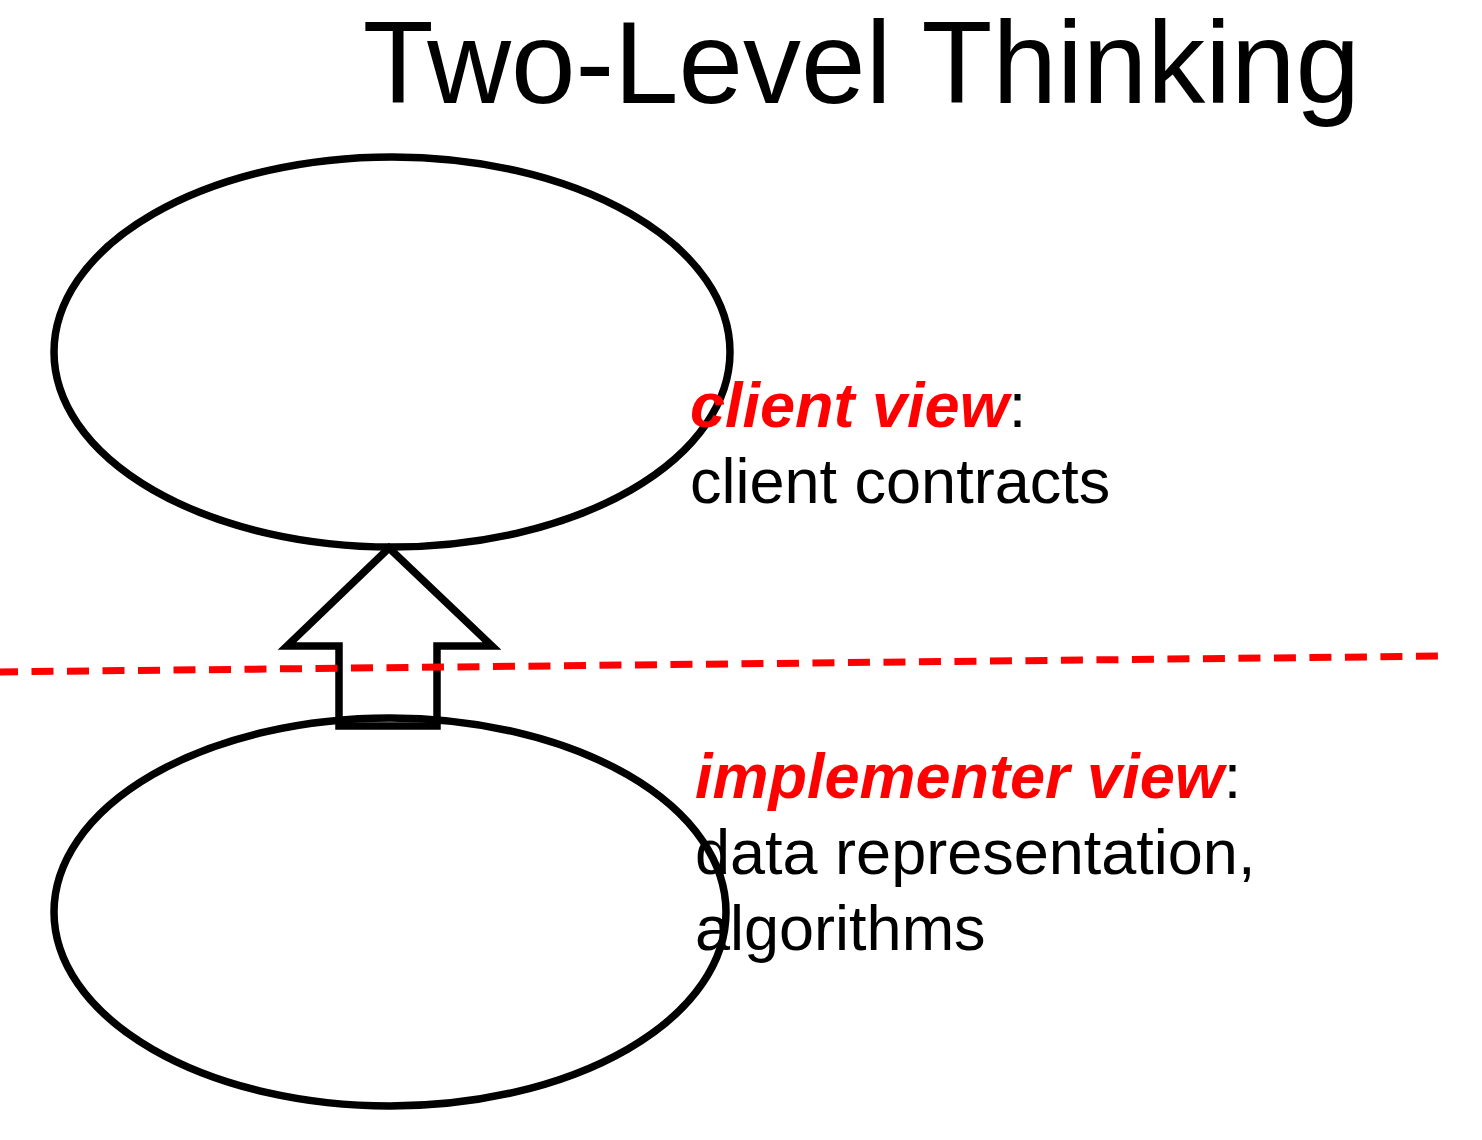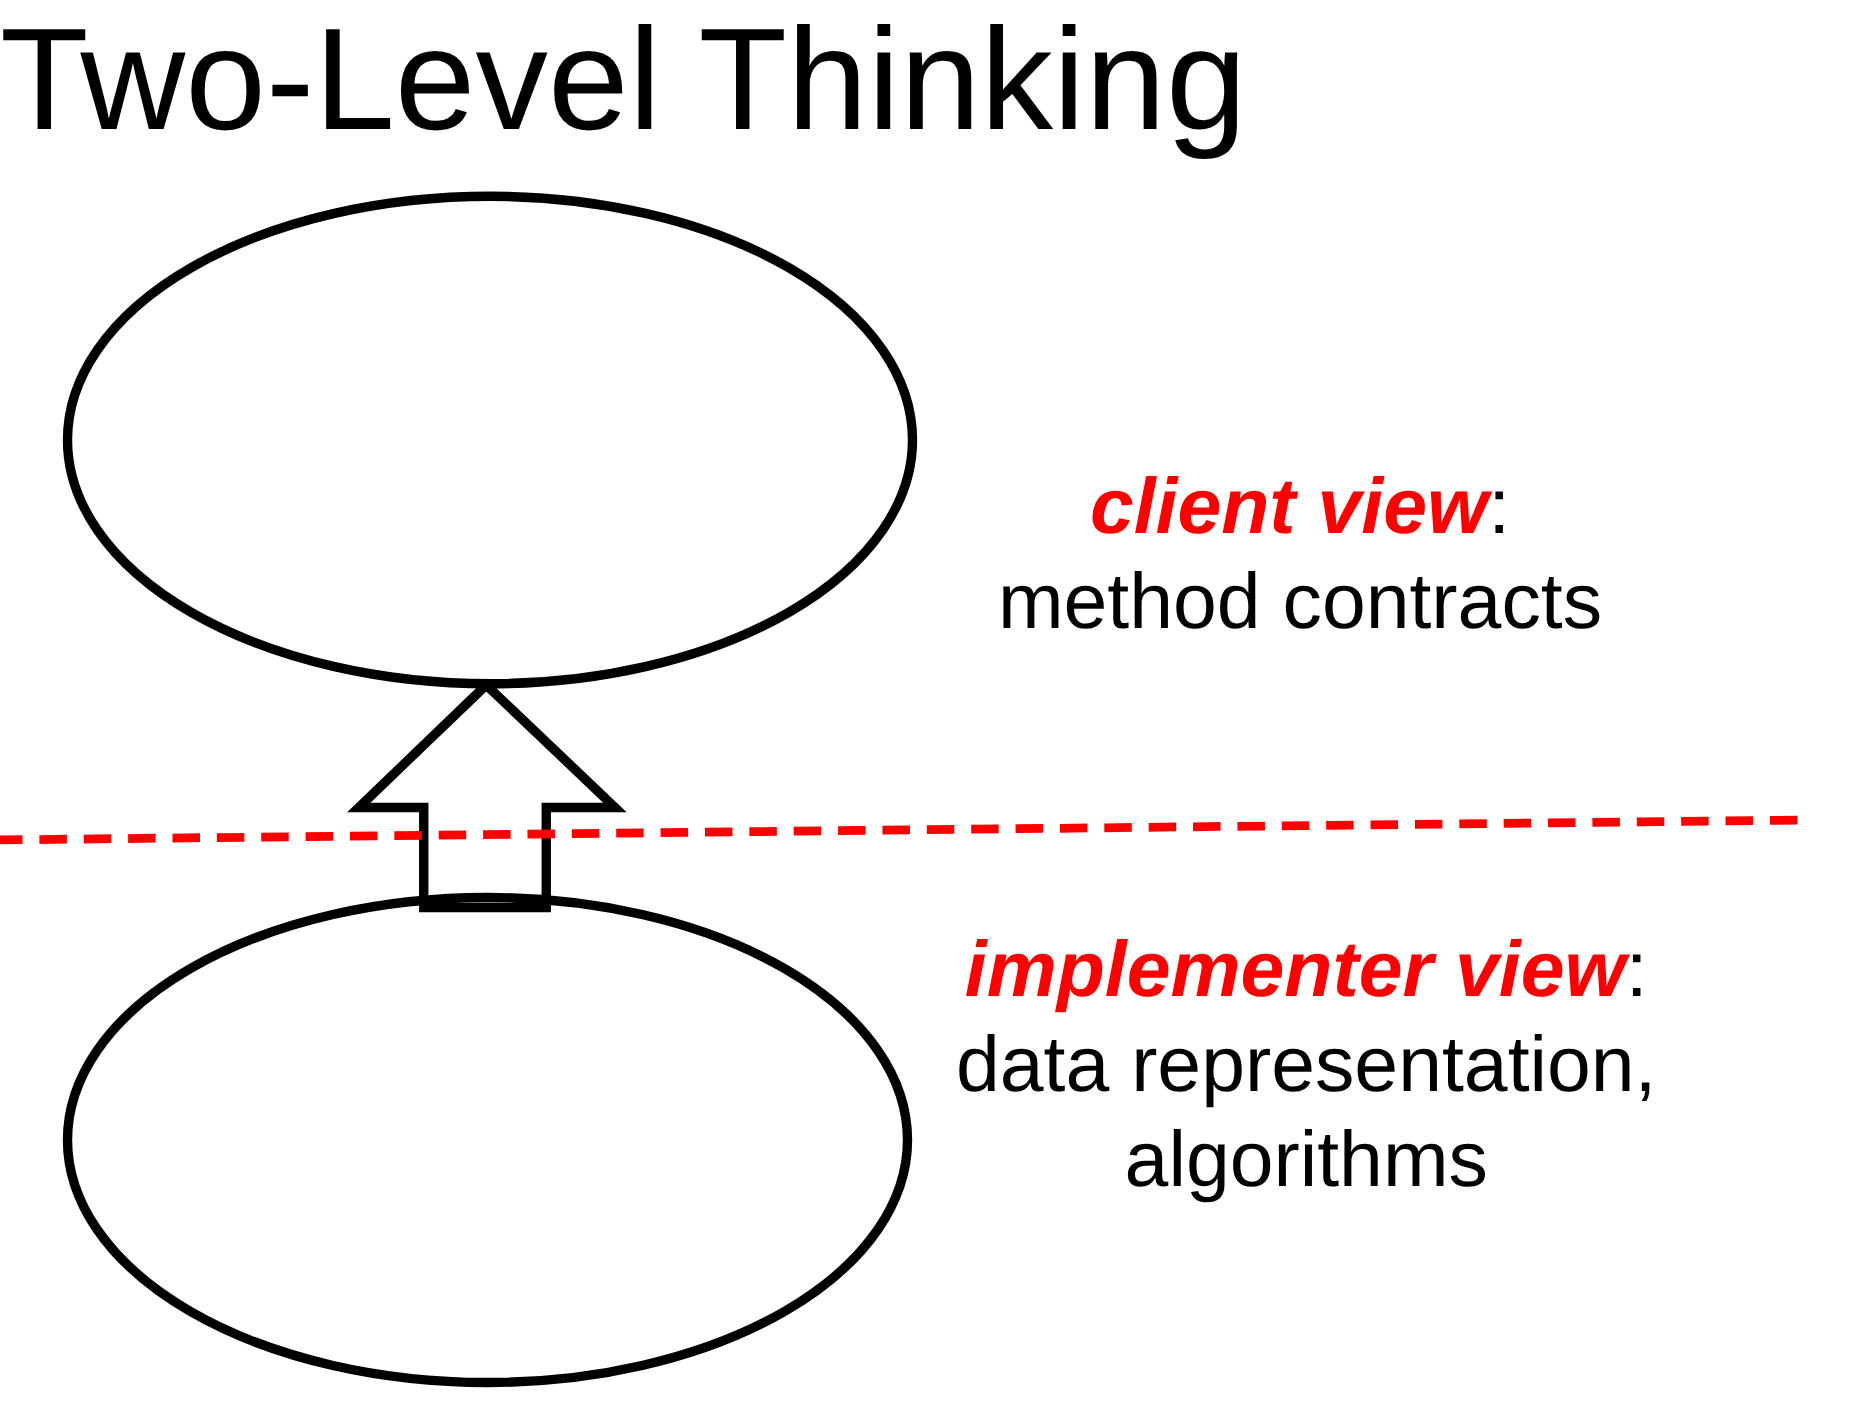--- a/index.html
+++ b/index.html
@@ -13,36 +13,35 @@
     height: 1140px;
     background: #ffffff;
     overflow: hidden;
     font-family: "Liberation Sans", sans-serif;
   }
   .title {
     position: absolute;
     top: 5px;
     left: 0;
     width: 1360px;
-    text-align: left;
+    text-align: right;
     font-size: 116px;
     line-height: 1;
     font-weight: 400;
     color: #000000;
     white-space: nowrap;
   }
   .diagram-svg {
     position: absolute;
     top: 0;
     left: 0;
   }
   .caption {
     position: absolute;
     width: 700px;
-    text-align: center;
     font-size: 63px;
     line-height: 76px;
     color: #000000;
     white-space: nowrap;
   }
   .caption-client { left: 690px; top: 367px; }
   .caption-implementer { left: 695px; top: 738px; }
   .caption .red-head {
     color: #ff0000;
     font-weight: bold;
@@ -67,21 +66,21 @@
 
     <ellipse cx="392" cy="352" rx="338" ry="195" fill="none" stroke="#000000" stroke-width="7.5"></ellipse>
 
     <ellipse cx="390" cy="912" rx="336" ry="194" fill="none" stroke="#000000" stroke-width="7.5"></ellipse>
 
     <line x1="-4" y1="672" x2="1448" y2="656" stroke="#ff0000" stroke-width="7" stroke-dasharray="22 13.5"></line>
   </svg>
 
   <div class="caption caption-client">
     <div><span class="red-head">client view</span><span class="colon">:</span></div>
-    <div>method contracts</div>
+    <div>client contracts</div>
   </div>
 
   <div class="caption caption-implementer">
     <div><span class="red-head">implementer view</span><span class="colon">:</span></div>
     <div>data representation,</div>
     <div>algorithms</div>
   </div>
 
 </div>
 

